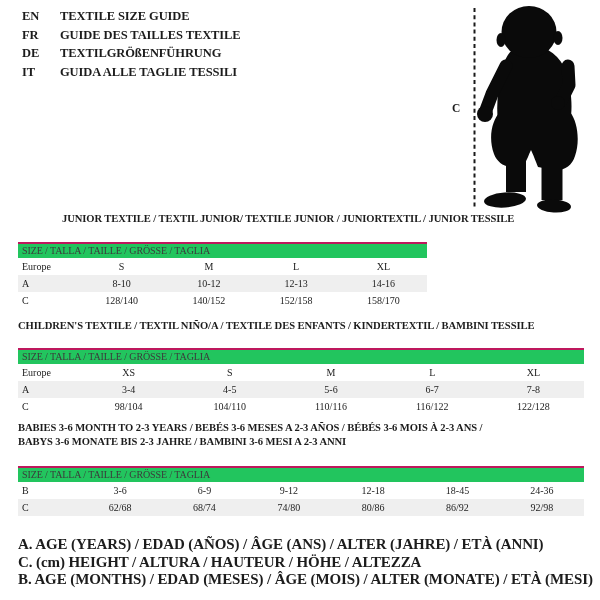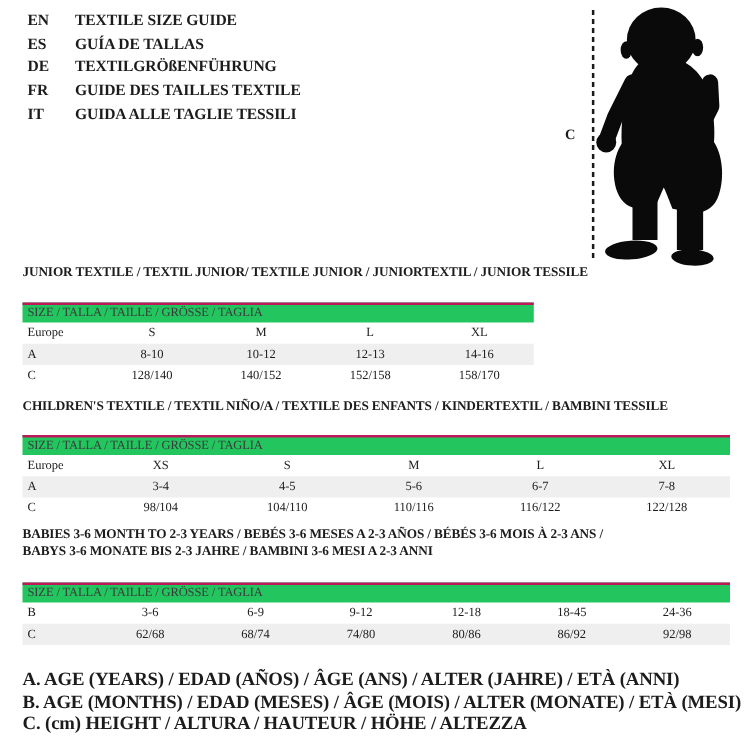--- a/index.html
+++ b/index.html
@@ -42,30 +42,26 @@
 <body>
 
 <div class="canvas">
 
   <div class="langs">
     <div class="lang-row">
       <span class="code">EN</span>
       <span class="text">TEXTILE SIZE GUIDE</span>
     </div>
     <div class="lang-row">
-      <span class="code">ES</span>
-      <span class="text">GUÍA DE TALLAS</span>
+      <span class="code">FR</span>
+      <span class="text">GUIDE DES TAILLES TEXTILE</span>
     </div>
     <div class="lang-row">
       <span class="code">DE</span>
       <span class="text">TEXTILGRÖßENFÜHRUNG</span>
-    </div>
-    <div class="lang-row">
-      <span class="code">FR</span>
-      <span class="text">GUIDE DES TAILLES TEXTILE</span>
     </div>
     <div class="lang-row">
       <span class="code">IT</span>
       <span class="text">GUIDA ALLE TAGLIE TESSILI</span>
     </div>
   </div>
 
   <span class="fig-label">C</span>
   <svg class="fig-svg" width="130" height="215" viewBox="0 0 130 215">
     <line x1="4.5" y1="8" x2="4.5" y2="208" stroke="#1a1a1a" stroke-width="2" stroke-dasharray="4 3.2"></line>
@@ -92,21 +88,21 @@
                C94,171 102,166 105,156
                C110,142 108,122 100,112 Z"></path>
 
       <line x1="46" y1="160" x2="46" y2="192" stroke="#0a0a0a" stroke-width="20" stroke-linecap="butt"></line>
       <ellipse cx="35" cy="200" rx="21" ry="7.5" transform="rotate(-4 35 200)"></ellipse>
       <line x1="82" y1="165" x2="82" y2="200" stroke="#0a0a0a" stroke-width="21" stroke-linecap="butt"></line>
       <ellipse cx="84" cy="206" rx="17" ry="6.5" transform="rotate(3 84 206)"></ellipse>
     </g>
   </svg>
 
-  <div class="tbl-title" style="top:213px;">JUNIOR TEXTILE / TEXTIL JUNIOR/ TEXTILE JUNIOR / JUNIORTEXTIL / JUNIOR TESSILE</div>
+  <div class="tbl-title" style="top:213px;margin-left:44px;">JUNIOR TEXTILE / TEXTIL JUNIOR/ TEXTILE JUNIOR / JUNIORTEXTIL / JUNIOR TESSILE</div>
   <div class="tbl t1">
     <div class="bar">SIZE / TALLA / TAILLE / GRÖSSE / TAGLIA</div>
     <div class="row g5">
       <span class="lbl">Europe</span>
       <span class="val">S</span>
       <span class="val">M</span>
       <span class="val">L</span>
       <span class="val">XL</span>
     </div>
     <div class="row g5 shade">
@@ -175,17 +171,17 @@
       <span class="val">68/74</span>
       <span class="val">74/80</span>
       <span class="val">80/86</span>
       <span class="val">86/92</span>
       <span class="val">92/98</span>
     </div>
   </div>
 
   <div class="footnotes">
     <div class="fline">A. AGE (YEARS) / EDAD (AÑOS) / ÂGE (ANS) / ALTER (JAHRE) / ETÀ (ANNI)</div>
+    <div class="fline">C. (cm) HEIGHT / ALTURA / HAUTEUR / HÖHE / ALTEZZA</div>
     <div class="fline">B. AGE (MONTHS) / EDAD (MESES) / ÂGE (MOIS) / ALTER (MONATE) / ETÀ (MESI)</div>
-    <div class="fline">C. (cm) HEIGHT / ALTURA / HAUTEUR / HÖHE / ALTEZZA</div>
   </div>
 
 </div>
 
 </body></html>

